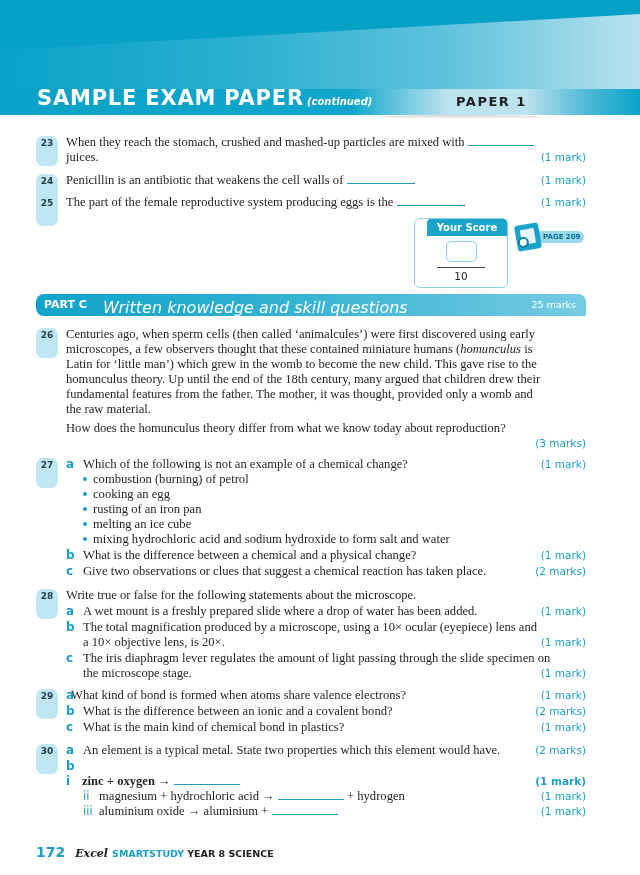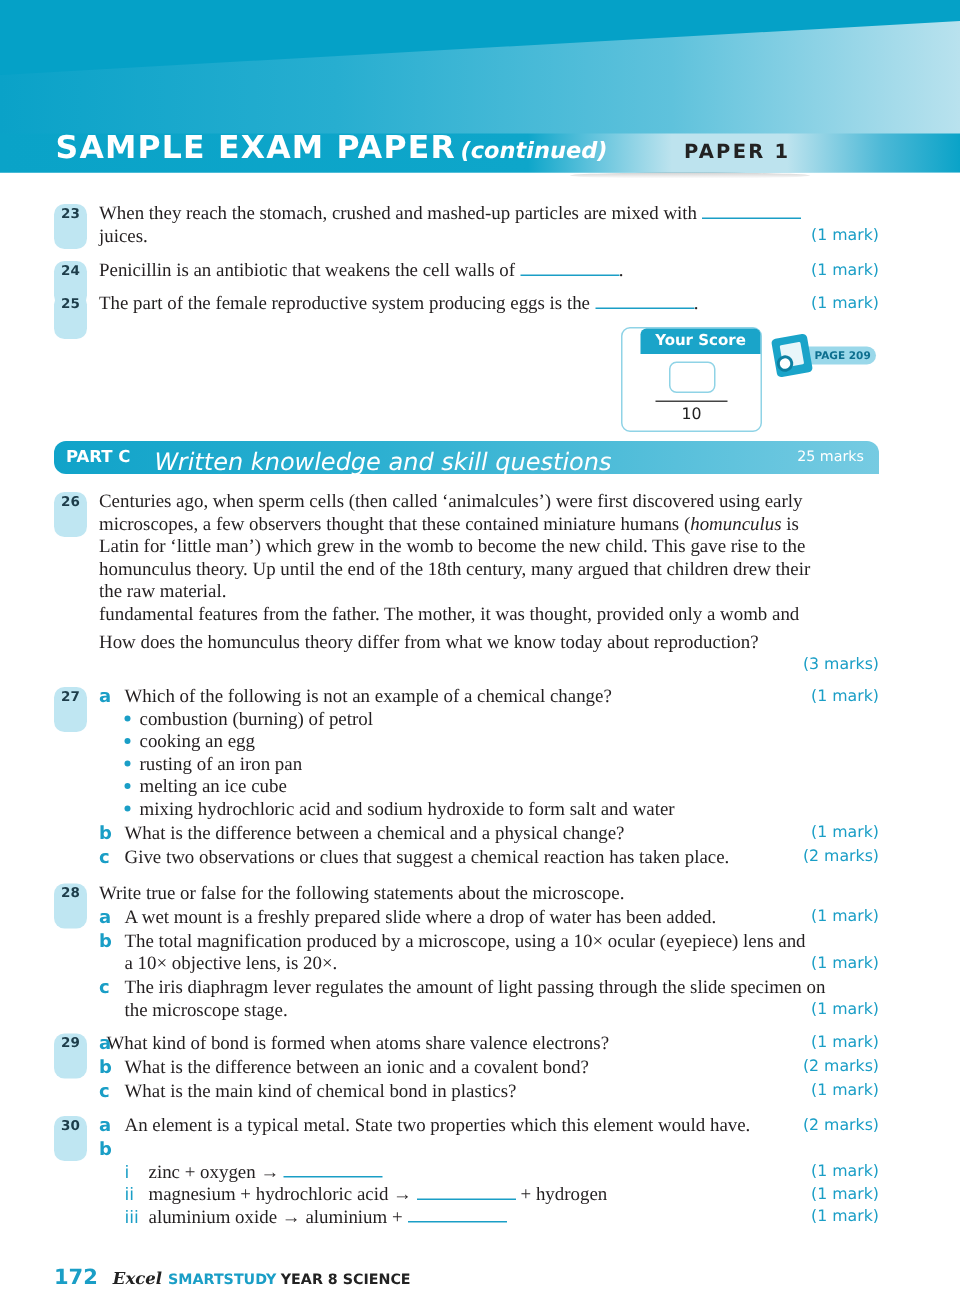--- a/index.html
+++ b/index.html
@@ -20,21 +20,21 @@
       position: absolute; left: 0; top: 89px; width: 640px; height: 26px;
       background: linear-gradient(90deg, #0aa3c8 0%, #0ea6ca 55%, #64c4dd 62%, #bde3ee 70%, #bde3ee 82%, #4bb8d6 92%, #0aa3c8 100%);
     }
     .hdr-title {
       position: absolute; left: 37px; top: 86px;
       font-family: "DejaVu Sans", "Liberation Sans", sans-serif; font-weight: bold;
       font-size: 21px; color: #ffffff; letter-spacing: 0.8px; white-space: nowrap;
     }
     .hdr-sub {
       font-family: "DejaVu Sans", sans-serif; font-style: italic; font-weight: bold;
-      font-size: 15px; letter-spacing: 0; margin-left: 3px;
+      font-size: 10px; letter-spacing: 0; margin-left: 3px;
     }
     .hdr-paper {
       position: absolute; left: 456px; top: 94px;
       font-family: "DejaVu Sans", sans-serif; font-weight: bold; font-size: 13px;
       color: #222; letter-spacing: 1.5px;
     }
     .hdr-shadow {
       position: absolute; left: 380px; top: 115px; width: 160px; height: 4px;
       background: linear-gradient(180deg, rgba(0,0,0,0.18), rgba(0,0,0,0));
       border-radius: 50%;
@@ -176,22 +176,22 @@
   <span class="partbar-marks">25 marks</span>
 </div>
 
 <div class="q" style="top:327px; height:125px;">
   <span class="qnum">26</span>
   <div class="qtext">
     <div class="line">Centuries ago, when sperm cells (then called ‘animalcules’) were first discovered using early</div>
     <div class="line"><span>microscopes, a few observers thought that these contained miniature humans (</span><i>homunculus</i><span> is</span></div>
     <div class="line">Latin for ‘little man’) which grew in the womb to become the new child. This gave rise to the</div>
     <div class="line">homunculus theory. Up until the end of the 18th century, many argued that children drew their</div>
+    <div class="line">fundamental features from the father. The mother, it was thought, provided only a womb and</div>
     <div class="line">the raw material.</div>
-    <div class="line">fundamental features from the father. The mother, it was thought, provided only a womb and</div>
     <div class="line" style="margin-top:4px;">How does the homunculus theory differ from what we know today about reproduction?</div>
     <div class="line">
         <span class="mark">(3 marks)</span>
       </div>
   </div>
 </div>
 
 <div class="q" style="top:457px; height:125px;">
   <span class="qnum">27</span>
   <div class="qtext">
@@ -226,21 +226,21 @@
     <div class="line" style="margin-top:1px;"><span class="sublbl" style="left:0; top:0;">b</span><span style="margin-left:17px;">What is the difference between an ionic and a covalent bond?</span><span class="mark">(2 marks)</span></div>
     <div class="line" style="margin-top:1px;"><span class="sublbl" style="left:0; top:0;">c</span><span style="margin-left:17px;">What is the main kind of chemical bond in plastics?</span><span class="mark">(1 mark)</span></div>
   </div>
 </div>
 
 <div class="q" style="top:743px; height:80px;">
   <span class="qnum">30</span>
   <div class="qtext">
     <div class="line"><span class="sublbl" style="left:0; top:0;">a</span><span style="margin-left:17px;">An element is a typical metal. State two properties which this element would have.</span><span class="mark">(2 marks)</span></div>
     <div class="line" style="margin-top:1px;"><span class="sublbl" style="left:0; top:0;">b</span></div>
-    <div class="line" style="margin-left:17px;"><span class="roman">i</span><span>zinc + oxygen →</span> <span class="blank" style="width:66px;"></span><span class="mark">(1 mark)</span></div>
+    <div class="line" style="font-weight:bold;"><span class="roman">i</span><span>zinc + oxygen →</span> <span class="blank" style="width:66px;"></span><span class="mark">(1 mark)</span></div>
     <div class="line" style="margin-left:17px;"><span class="roman">ii</span><span>magnesium + hydrochloric acid →</span> <span class="blank" style="width:66px;"></span> <span>+ hydrogen</span><span class="mark">(1 mark)</span></div>
     <div class="line" style="margin-left:17px;"><span class="roman">iii</span><span>aluminium oxide → aluminium +</span> <span class="blank" style="width:66px;"></span><span class="mark">(1 mark)</span></div>
   </div>
 </div>
 
 <div class="footer">
   <span class="footer-page">172</span><span class="footer-excel">Excel</span><span class="footer-smart">SMARTSTUDY</span><span class="footer-rest">YEAR 8 SCIENCE</span>
 </div>
 
 </body></html>

